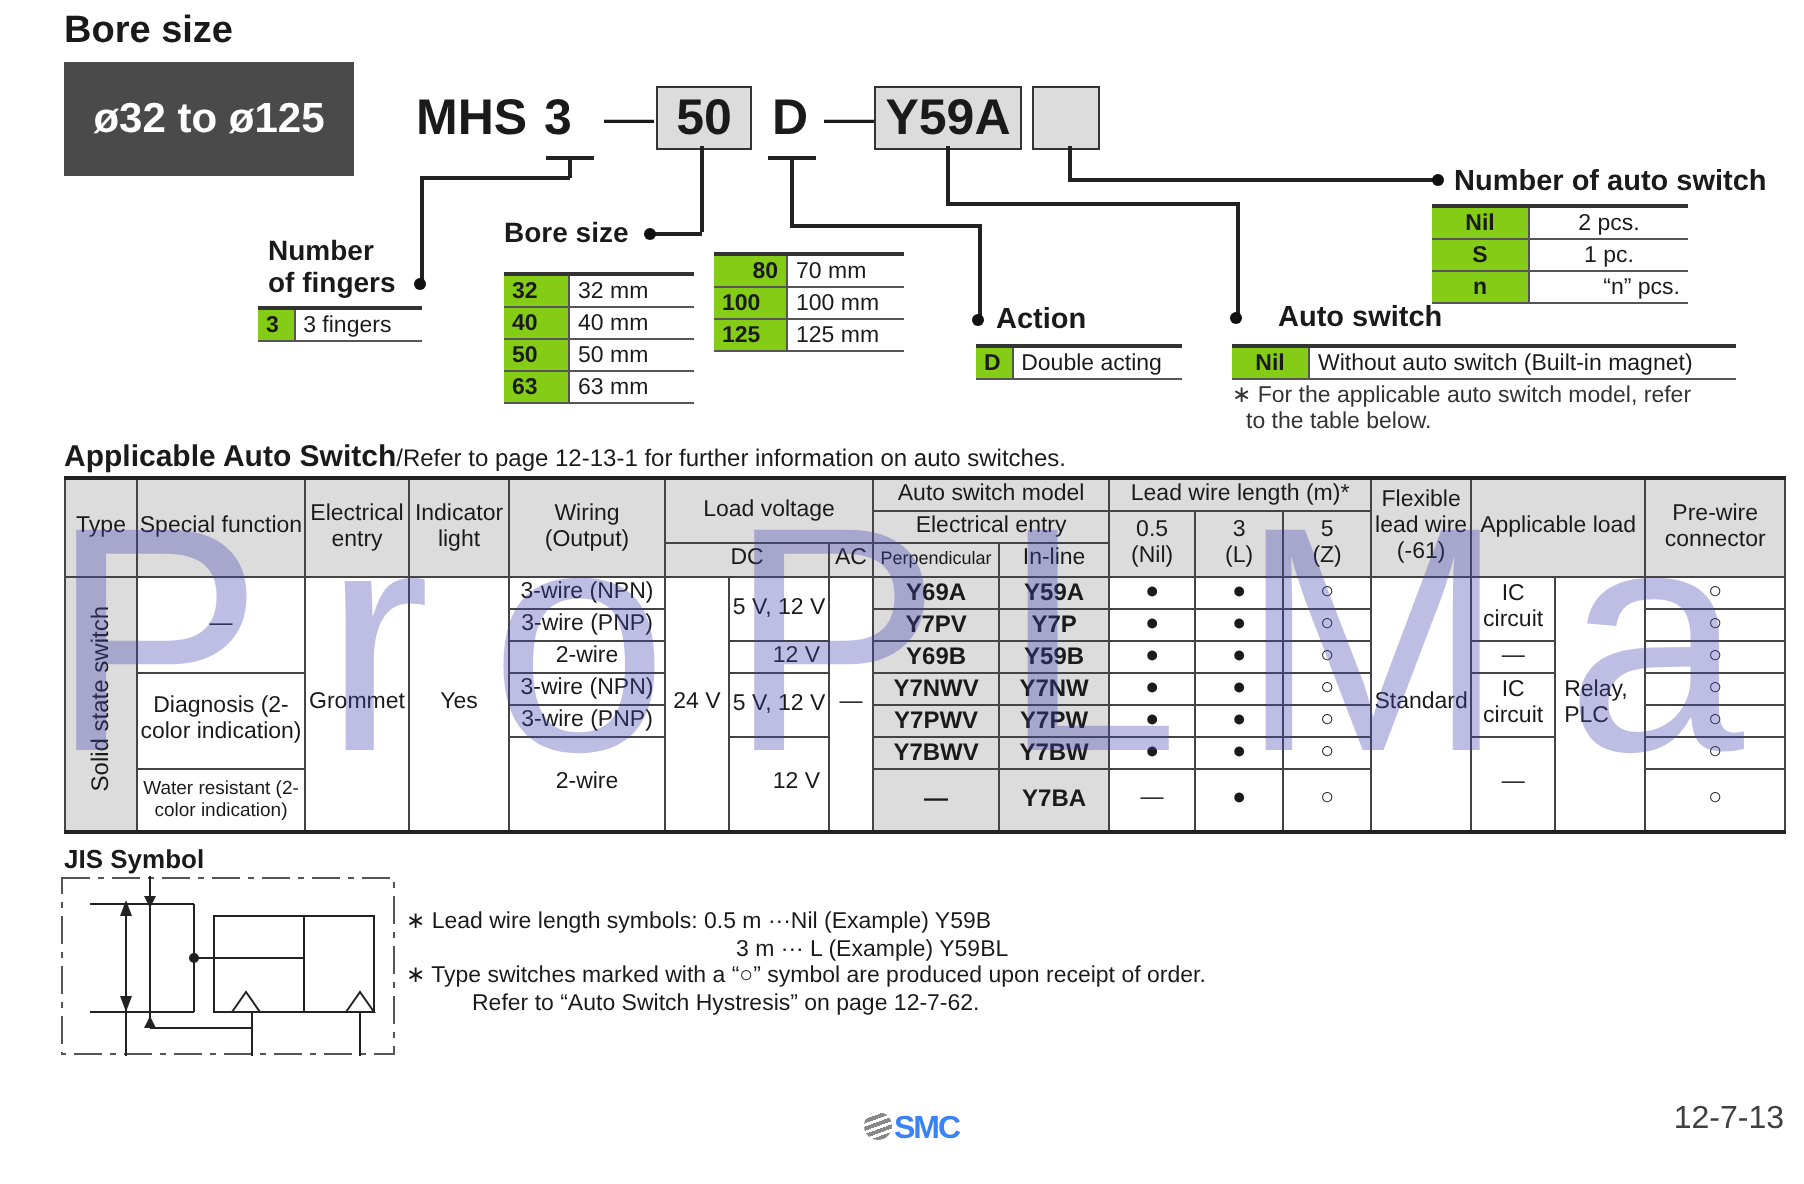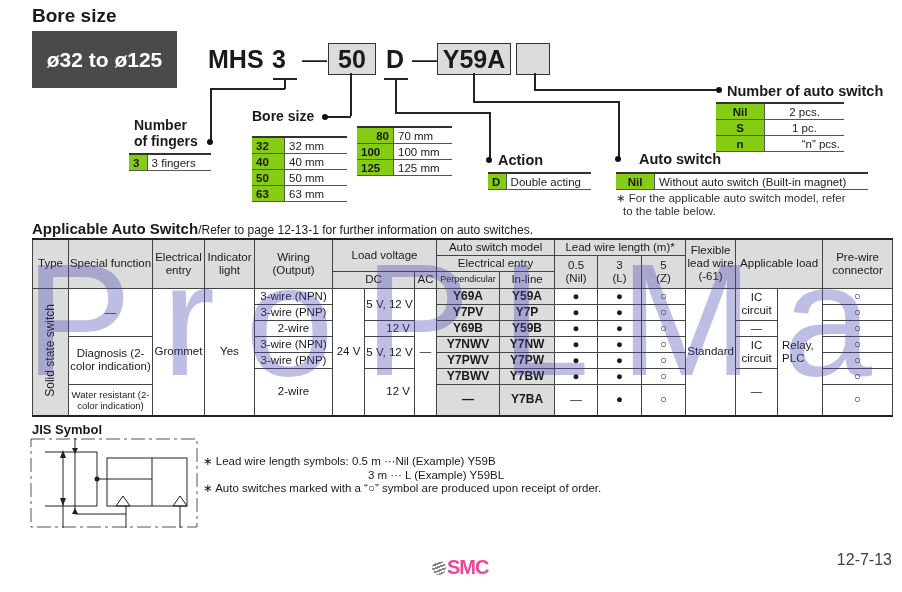--- a/index.html
+++ b/index.html
@@ -20,21 +20,21 @@
   .h-aas span{font-weight:normal;font-size:12px;}
   table.main{position:absolute;left:32px;top:238px;width:860px;border-collapse:collapse;font-size:11.5px;table-layout:fixed;}
   table.main th,table.main td{border:1px solid #444;text-align:center;padding:0;line-height:13px;}
   table.main th{background:#dcdcdc;font-weight:normal;}
   table.main{border-top:2px solid #222;border-bottom:2px solid #222;}
   table.main td.model{background:#dcdcdc;font-weight:bold;font-size:12px;}
   .vtext{writing-mode:vertical-rl;transform:rotate(180deg);font-size:12px;}
   .notes{left:203px;top:423px;font-size:11.5px;line-height:13.5px;margin-top:32px;}
   .jis-title{left:32px;top:422px;font-size:13px;font-weight:bold;}
   .watermark{position:absolute;left:25px;top:225px;font-size:160px;letter-spacing:30px;color:rgba(70,70,180,0.35);font-family:"Liberation Sans",sans-serif;pointer-events:none;white-space:nowrap;line-height:190px;}
-  .footer-logo{left:432px;top:556px;font-size:20px;font-weight:bold;color:#ec4899;letter-spacing:-1px;}
+  .footer-logo{left:432px;top:556px;font-size:16px;font-weight:bold;color:#3b82f6;letter-spacing:-1px;}
   .page-num{right:10px;top:551px;font-size:16px;color:#404040;}
 </style>
 </head>
 <body>
 
 <div class="abs h-bore">Bore size</div>
 <div class="abs bore-banner">ø32 to ø125</div>
 
 <div class="abs code" style="left:208px;">MHS</div>
 <div class="abs code" style="left:272px;">3</div>
@@ -326,19 +326,20 @@
   <line x1="122" y1="20" x2="122" y2="68" stroke="#222"></line>
   <polygon points="86,68 93,58 100,68" fill="none" stroke="#222"></polygon>
   <polygon points="143,68 150,58 157,68" fill="none" stroke="#222"></polygon>
   <line x1="96" y1="68" x2="96" y2="90" stroke="#222"></line>
   <line x1="150" y1="68" x2="150" y2="90" stroke="#222"></line>
 </svg>
 
 <div class="abs notes">
   <div>∗ Lead wire length symbols: 0.5 m ···Nil (Example) Y59B</div>
   <div style="padding-left:165px;">3 m ··· L  (Example) Y59BL</div>
-  <div>∗ Auto switches marked with a “○” symbol are produced upon receipt of order.</div>
+  <div>∗ Type switches marked with a “○” symbol are produced upon receipt of order.</div>
+  <div style="padding-left:33px;">Refer to “Auto Switch Hystresis” on page 12-7-62.</div>
 </div>
 
 <div class="abs footer-logo">
   <span style="display:inline-block;width:14px;height:14px;border-radius:50%;background:repeating-linear-gradient(160deg,#888 0 2px,#fff 2px 3.5px);vertical-align:-1px;margin-right:1px;"></span><span>SMC</span>
 </div>
 <div class="abs page-num">12-7-13</div>
 
 </body></html>

